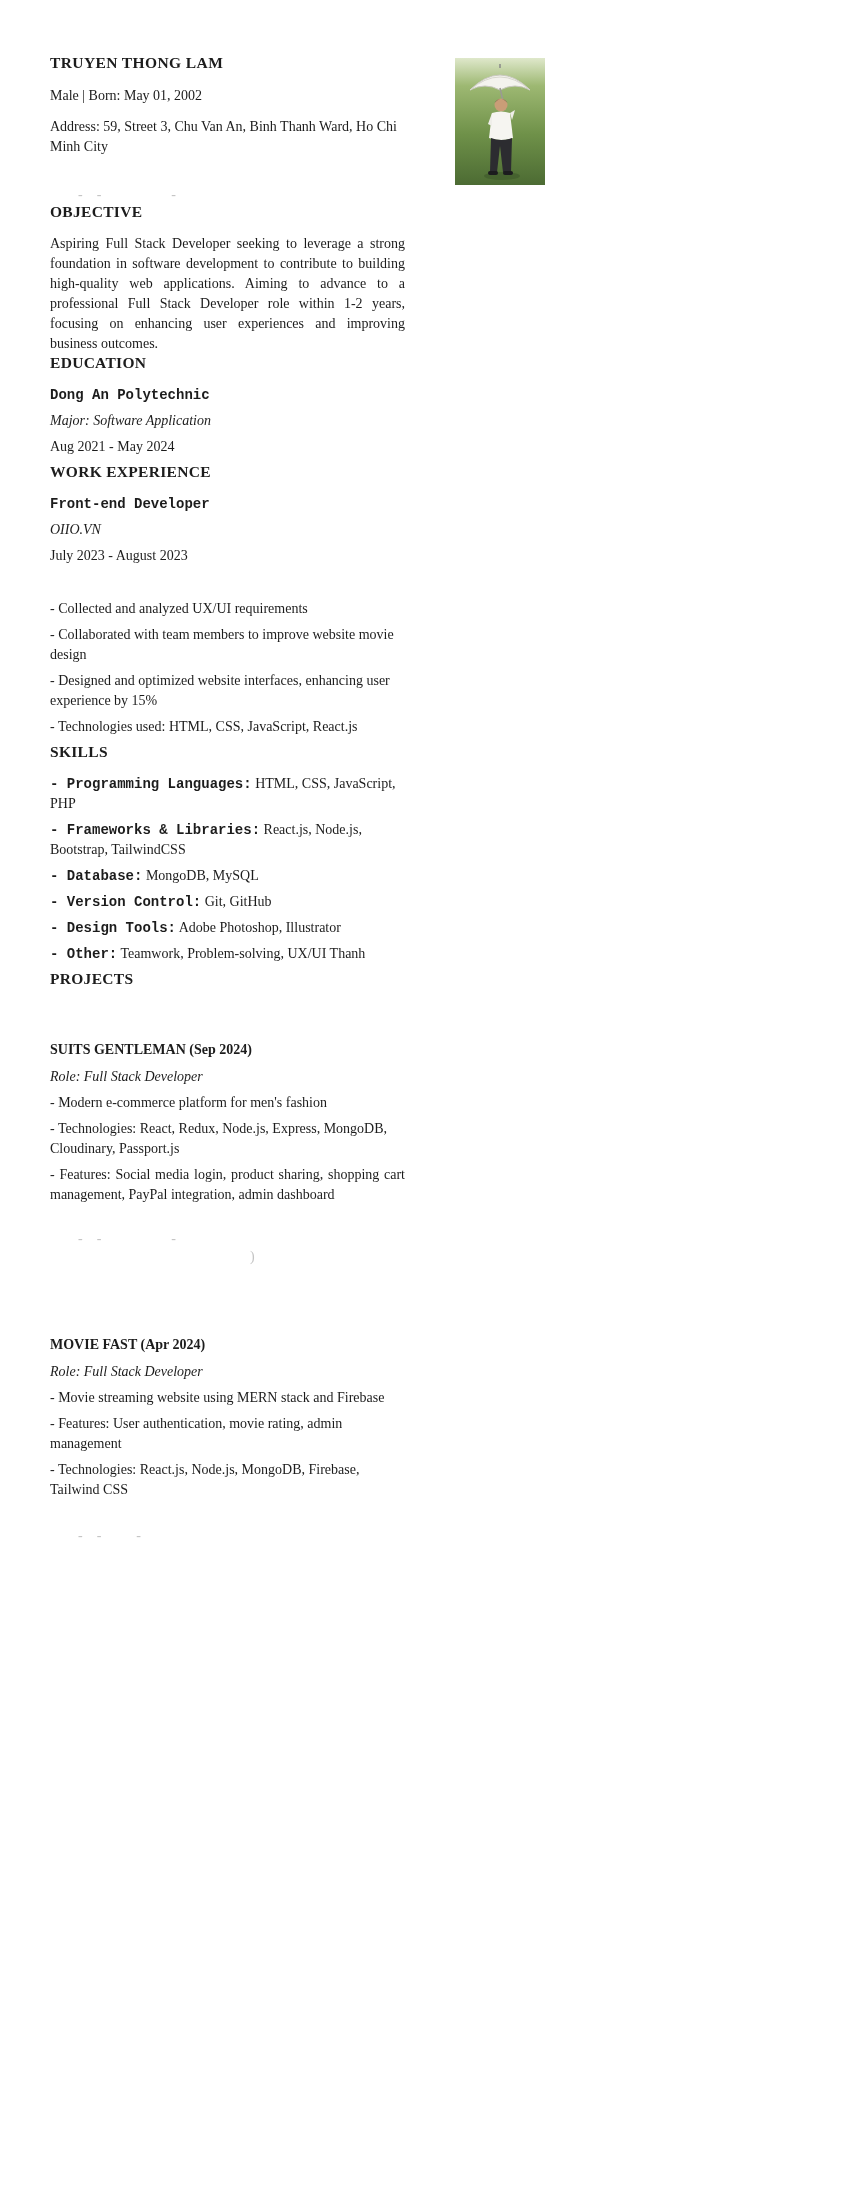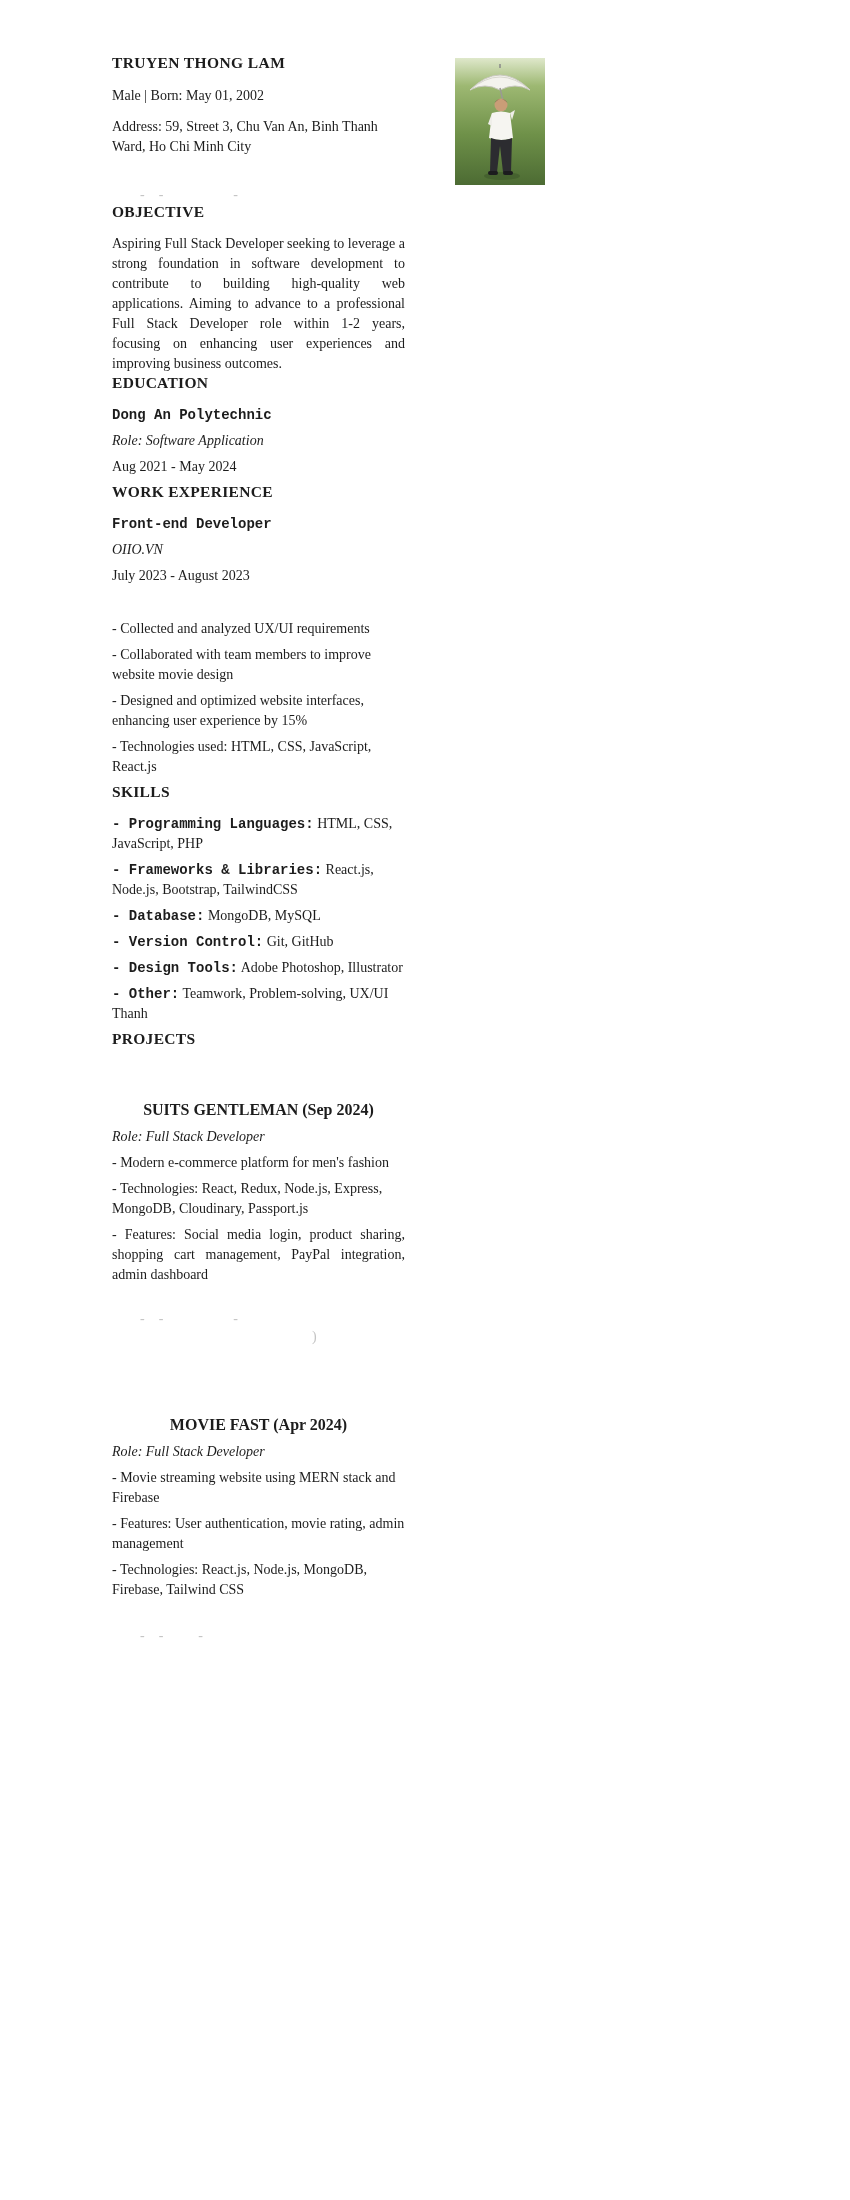--- a/index.html
+++ b/index.html
@@ -12,21 +12,21 @@
     height: 2200px;
     overflow: hidden;
     font-family: "Liberation Serif", "DejaVu Serif", serif;
     color: #1c1c1c;
   }
   .page {
     position: relative;
     box-sizing: border-box;
     width: 690px;
     min-height: 2200px;
-    padding: 54px 285px 40px 112px;
+    padding: 54px 285px 40px 50px;
     font-size: 14px;
   }
   .photo {
     position: absolute;
     top: 58px;
     left: 455px;
     width: 90px;
     height: 127px;
     overflow: hidden;
   }
@@ -59,21 +59,21 @@
   .mt-projects  { margin-top: 50px; }
   .objective-body { text-align: justify; }
   .bold   { font-weight: bold; font-family: Liberation Mono, monospace; }
   .italic { font-style: italic; }
   .line   { margin-bottom: 6px; }
   .edu-school { margin-bottom: 6px; }
   .bullets-gap { margin-top: 33px; }
   .bullet { margin-bottom: 6px; }
   .skill-line { margin-bottom: 6px; }
   .project { margin-top: 0; }
-  .project-title { font-size: 16px; font-weight: bold; margin-top: 52px; margin-bottom: 7px; text-align: center; }
+  .project-title { font-size: 14px; font-weight: bold; margin-top: 52px; margin-bottom: 7px; }
   .project-title.second { margin-top: 70px; }
   .project-role { margin-bottom: 6px; }
   .faint-proj { margin-top: 26px; }
   .faint-paren { margin-top: 2px; padding-left: 200px; }
   .faint-bottom { margin-top: 28px; }
 </style>
 </head>
 <body>
 
 <div class="page">
@@ -113,21 +113,21 @@
   <h1 class="name">TRUYEN THONG LAM</h1>
   <p class="info-line">Male | Born: May 01, 2002</p>
   <p class="address">Address: 59, Street 3, Chu Van An, Binh Thanh Ward, Ho Chi Minh City</p>
   <p class="faint faint-header">        -    -                    -</p>
 
   <h2 class="section mt-objective">OBJECTIVE</h2>
   <p class="objective-body">Aspiring Full Stack Developer seeking to leverage a strong foundation in software development to contribute to building high-quality web applications. Aiming to advance to a professional Full Stack Developer role within 1-2 years, focusing on enhancing user experiences and improving business outcomes.</p>
 
   <h2 class="section mt-education">EDUCATION</h2>
   <p class="bold edu-school">Dong An Polytechnic</p>
-  <p class="italic line">Role: Software Application</p>
+  <p class="italic line">Major: Software Application</p>
   <p class="line">Aug 2021 - May 2024</p>
 
   <h2 class="section mt-work">WORK EXPERIENCE</h2>
   <p class="bold line">Front-end Developer</p>
   <p class="italic line">OIIO.VN</p>
   <p class="line">July 2023 - August 2023</p>
   <div class="bullets-gap">
     <p class="bullet">- Collected and analyzed UX/UI requirements</p>
     <p class="bullet">- Collaborated with team members to improve website movie design</p>
     <p class="bullet">- Designed and optimized website interfaces, enhancing user experience by 15%</p>

